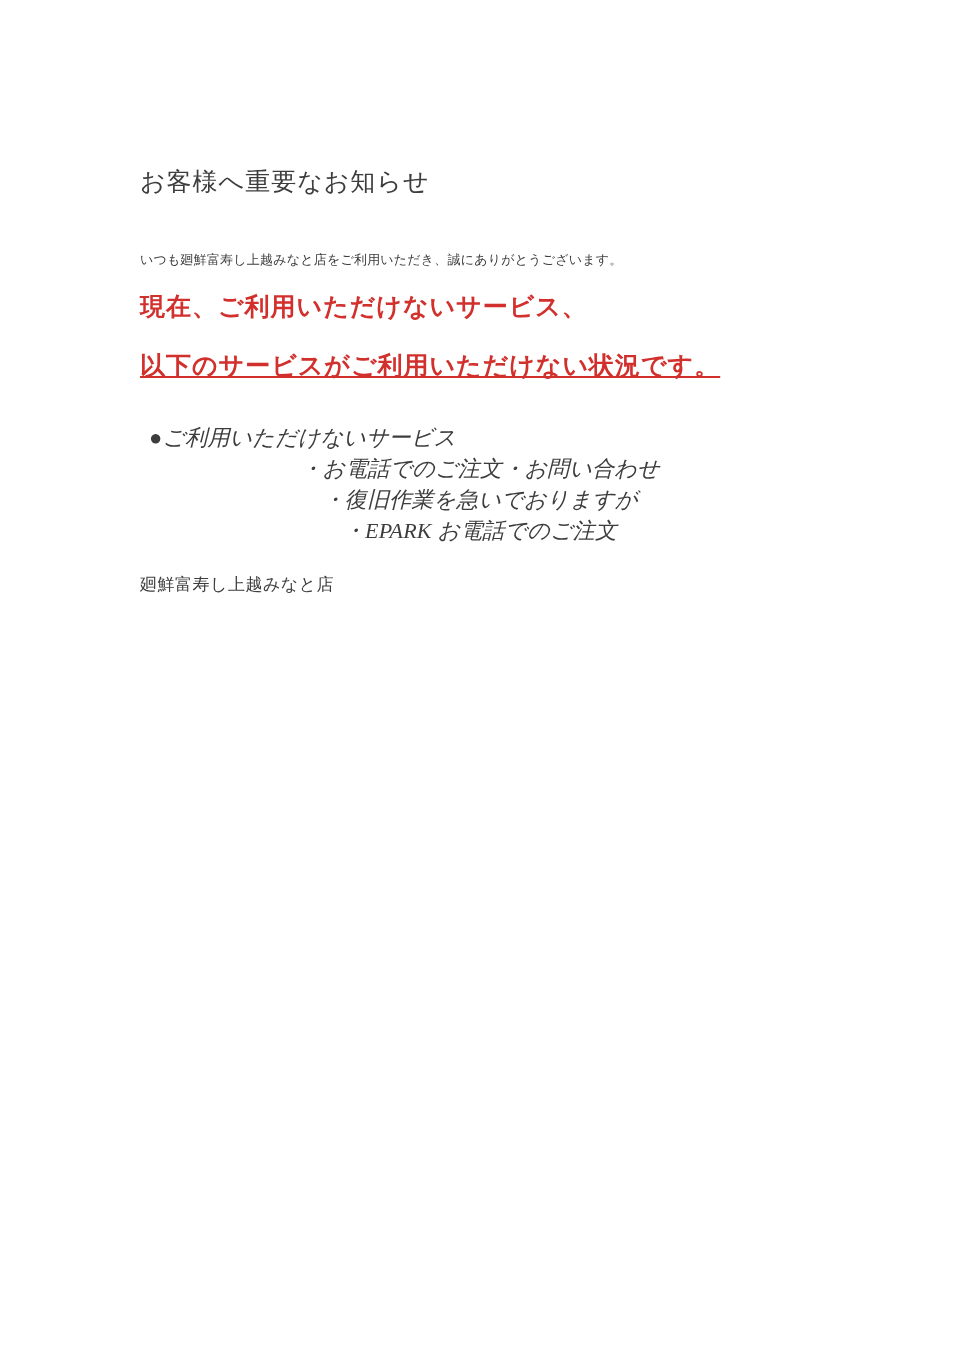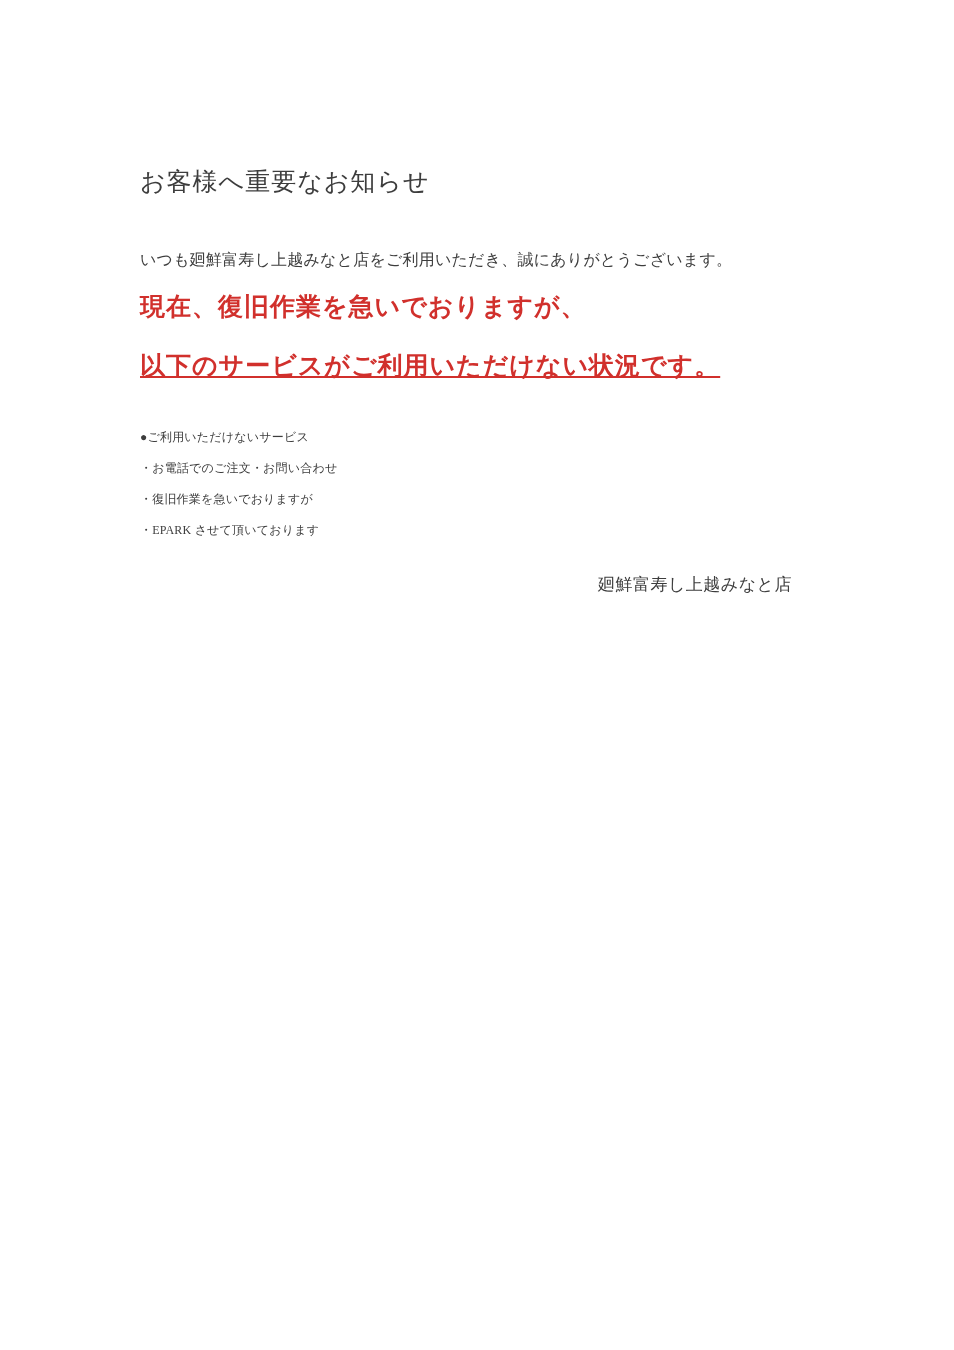--- a/index.html
+++ b/index.html
@@ -23,81 +23,81 @@
   }
   .doc-title {
     margin: 0;
     font-size: 25px;
     font-weight: 400;
     line-height: 32px;
     letter-spacing: 1px;
   }
   .greeting {
     margin: 46px 0 8px;
-    font-size: 16px;
+    font-size: 13px;
     line-height: 31px;
     letter-spacing: 0.2px;
   }
   .alert-line {
     margin: 0;
     font-size: 25px;
     font-weight: 700;
     line-height: 36px;
     letter-spacing: 1px;
     color: var(--alert-red, #d1302c);
   }
   .alert-line.first { margin-top: 14px; }
   .alert-line.second { margin-top: 23px; text-decoration: underline; }
   .section {
-    margin: 0;
-    font-size: 12px;
+    margin: 9px;
+    font-size: 22px;
     line-height: 31px;
     letter-spacing: 0.2px;
+    font-style: italic;
   }
   .section.services { margin-top: 38px; }
   .section.payment  { margin-top: 20px; }
   .section.recovery { margin-top: 22px; }
   .section-heading {
     margin: 0;
     font-weight: 400;
   }
   .service-list {
     margin: 0;
     padding: 0;
     list-style: none;
   }
-  .service-list li { margin: 0; }
+  .service-list li { margin: 0; text-align: center; }
   .body-line { margin: 0; }
   .signature {
     margin: 23px 28px 0 0;
     font-size: 17px;
     line-height: 31px;
     letter-spacing: 0.5px;
-    text-align: right;
   }
 </style>
 </head>
 <body>
 
 <div class="page">
 
   <h1 class="doc-title">お客様へ重要なお知らせ</h1>
 
   <p class="greeting">いつも廻鮮富寿し上越みなと店をご利用いただき、誠にありがとうございます。</p>
 
-  <p class="alert-line first">現在、復旧作業を急いでおりますが、</p>
+  <p class="alert-line first">現在、ご利用いただけないサービス、</p>
 
   <p class="alert-line second">以下のサービスがご利用いただけない状況です。</p>
 
   <div class="section services">
     <p class="section-heading">●ご利用いただけないサービス</p>
     <ul class="service-list">
       <li>・お電話でのご注文・お問い合わせ</li>
       <li>・復旧作業を急いでおりますが</li>
-      <li>・EPARK させて頂いております</li>
+      <li>・EPARK お電話でのご注文</li>
     </ul>
   </div>
 
 
   <div class="section recovery">
   </div>
 
   <p class="signature">廻鮮富寿し上越みなと店</p>
 
 </div>

